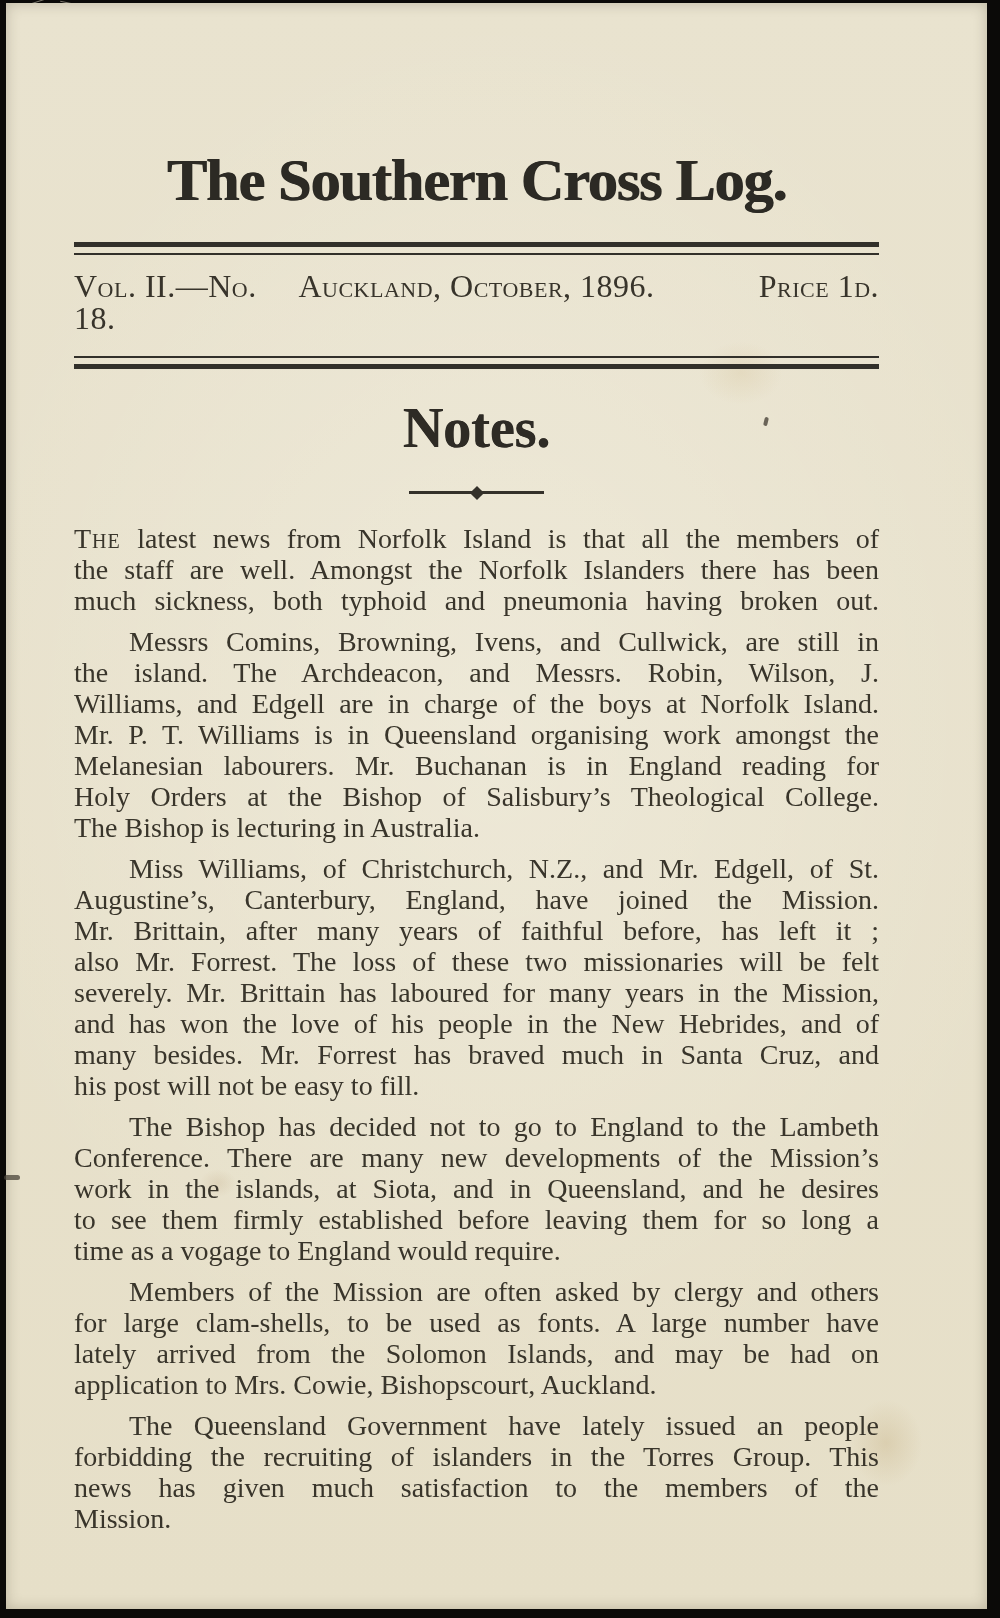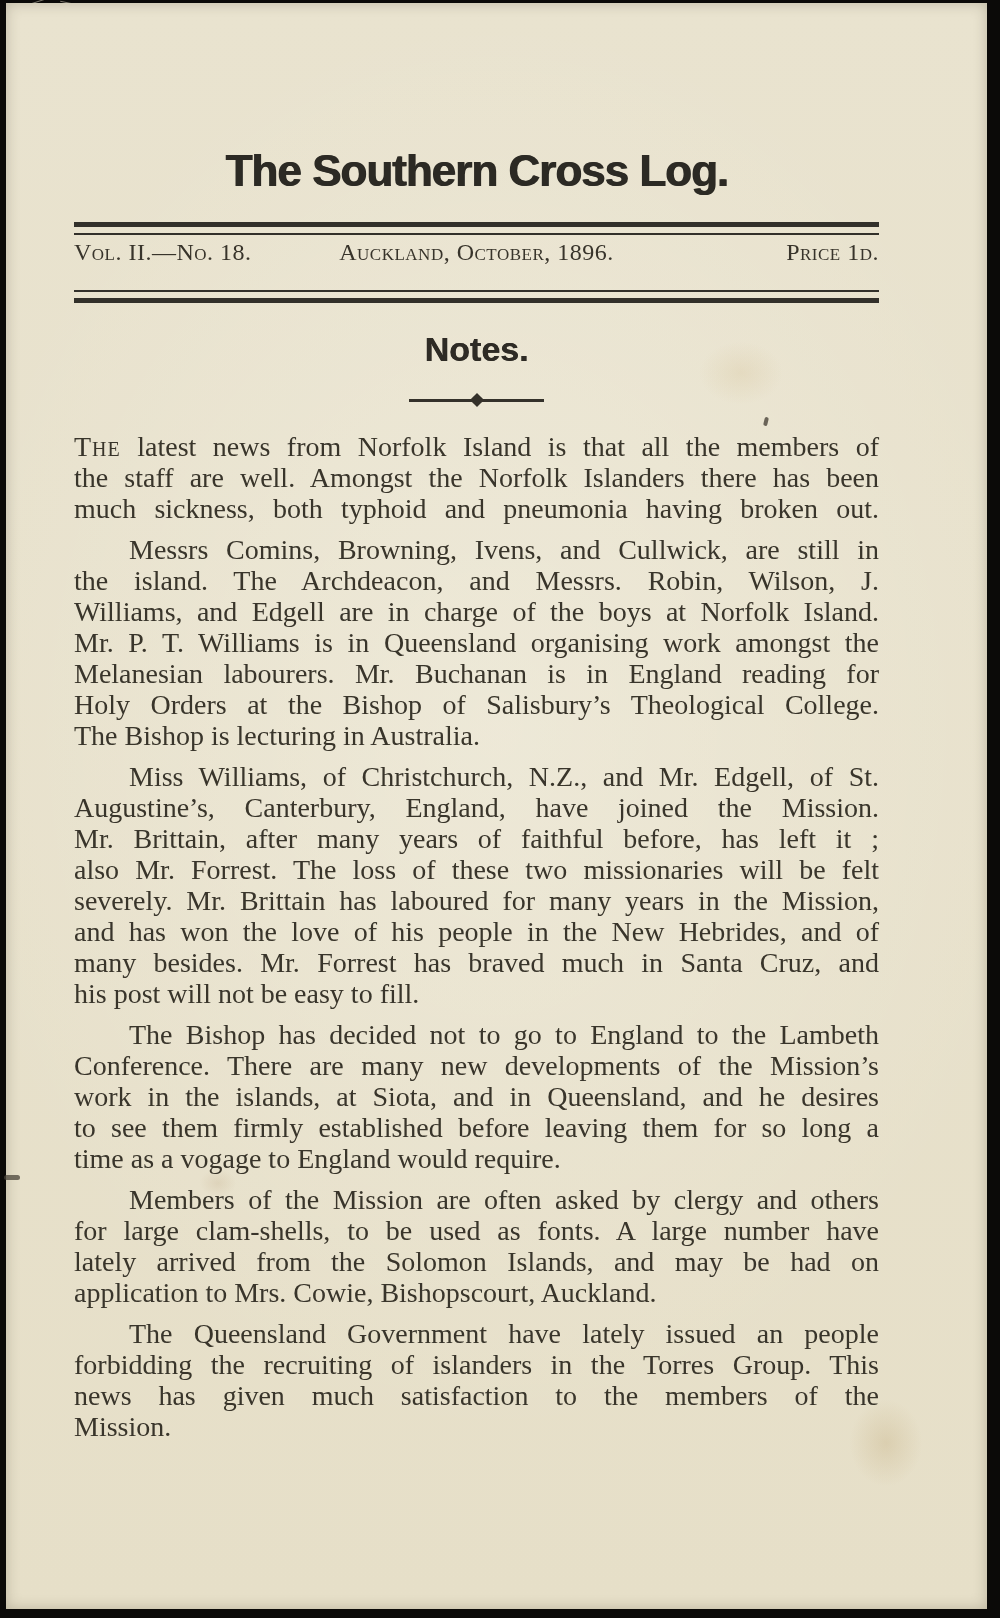--- a/index.html
+++ b/index.html
@@ -31,63 +31,63 @@
   .content{
     margin-left:68px;
     width:805px;
   }
   .masthead{
     margin-top:140px;
     text-align:center;
   }
   .masthead h1{
     margin:4px;
-    font-family:Liberation Sans, sans-serif;
+    font-family:Liberation Serif, serif;
     font-weight:bold;
-    font-size:44px;
+    font-size:60px;
     line-height:1.25;
     letter-spacing:-1px;
     color:#2c2a24;
     text-shadow:1px 0 0 #2c2a24;
   }
   .rule{width:100%;}
   .rule-a{
     margin-top:24px;
     height:6px;
     border-top:5px solid #32302a;
     border-bottom:2px solid #32302a;
   }
   .rule-b{
     margin-top:22px;
     height:6px;
     border-top:2px solid #32302a;
     border-bottom:5px solid #32302a;
   }
   .issue-line{
-    margin-top:1px;
+    margin-top:15px;
     display:flex;
     align-items:baseline;
-    font-size:24px;
+    font-size:32px;
     line-height:32px;
     font-variant:small-caps;
     letter-spacing:.5px;
     color:#38342b;
   }
   .issue-line .left{flex:1;text-align:left;}
   .issue-line .center{flex:0 0 auto;text-align:center;}
   .issue-line .right{flex:1;text-align:right;}
   .section-heading{
     margin-top:26px;
     text-align:center;
   }
   .section-heading h2{
     margin:8px;
-    font-family:Liberation Sans, sans-serif;
+    font-family:Liberation Serif, serif;
     font-weight:bold;
-    font-size:34px;
+    font-size:56px;
     line-height:1.2;
     color:#2e2b25;
     text-shadow:0.5px 0 0 #2e2b25;
   }
   .divider{
     width:135px;
     height:13px;
     margin:24px auto 0;
     position:relative;
   }

